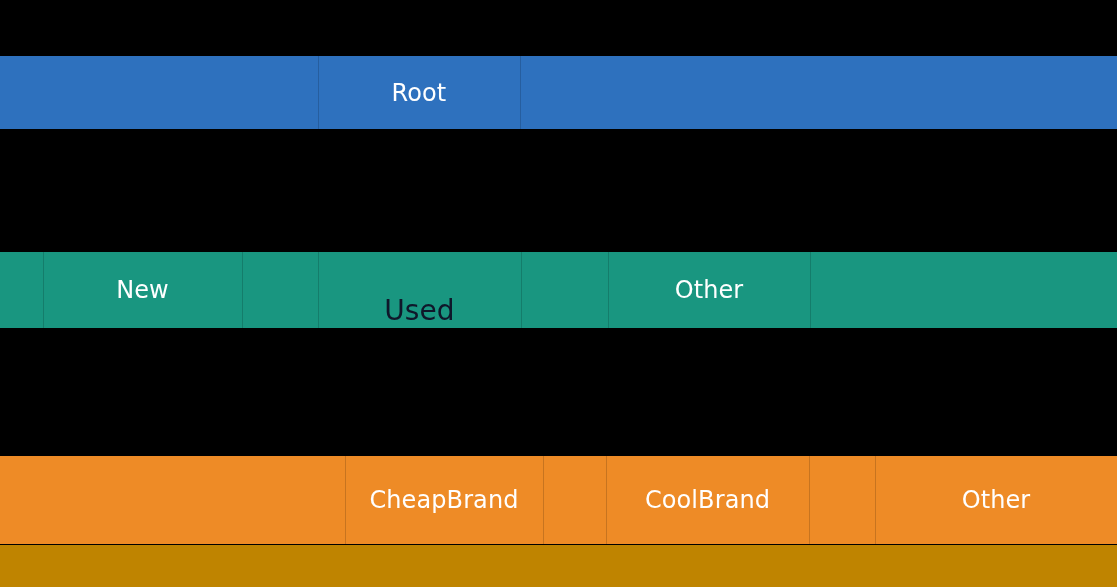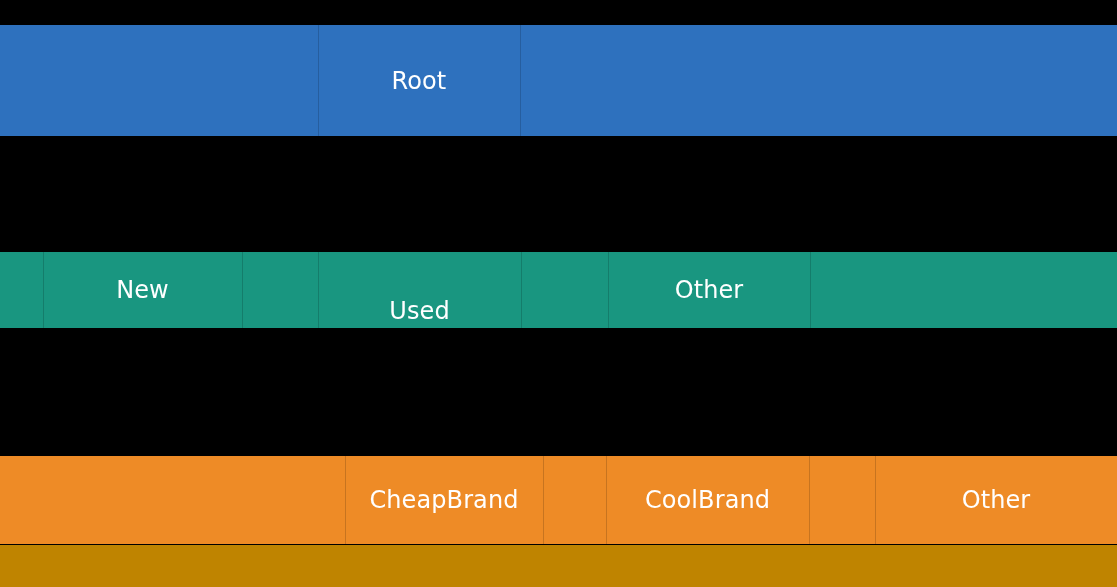--- a/index.html
+++ b/index.html
@@ -56,21 +56,21 @@
   }
   .node.lvl-0 { background: #2E71BE; }
   .node.lvl-1 { background: #199680; }
   .node.lvl-2 { background: #EE8B26; }
   .node.lvl-3 { background: #BF8400; }
 </style>
 </head>
 <body>
 
 <div id="chart-root" style="width: 1117px; height: 587px; background: rgb(0, 0, 0);">
-    <div class="level" style="top: 25px; height: 111px; border-radius: 23px;">
+    <div class="level" style="top: 56px; height: 73px; border-radius: 23px;">
       <div class="node lvl-0" style="left: 0px; width: 318px; background: rgb(46, 113, 190);">
         <span class="node-label" style="color: rgb(255, 255, 255); font-size: 24px;"></span>
       </div>
       <div class="node lvl-0 seam-left" style="left: 318px; width: 202px; background: rgb(46, 113, 190);">
         <span class="node-label" style="color: rgb(255, 255, 255); font-size: 24px;">Root</span>
       </div>
       <div class="node lvl-0 seam-left" style="left: 520px; width: 597px; background: rgb(46, 113, 190);">
         <span class="node-label" style="color: rgb(255, 255, 255); font-size: 24px;"></span>
       </div>
     </div>
@@ -78,21 +78,21 @@
       <div class="node lvl-1" style="left: 0px; width: 43px; background: rgb(25, 150, 128);">
         <span class="node-label" style="color: rgb(255, 255, 255); font-size: 24px;"></span>
       </div>
       <div class="node lvl-1 seam-left" style="left: 43px; width: 199px; background: rgb(25, 150, 128);">
         <span class="node-label" style="color: rgb(255, 255, 255); font-size: 24px;">New</span>
       </div>
       <div class="node lvl-1 seam-left" style="left: 242px; width: 76px; background: rgb(25, 150, 128);">
         <span class="node-label" style="color: rgb(255, 255, 255); font-size: 24px;"></span>
       </div>
       <div class="node lvl-1 seam-left" style="left: 318px; width: 203px; background: rgb(25, 150, 128);">
-        <span class="node-label" style="color: #ffffff; font-size: 24px; margin-top: 42px;">Used</span>
+        <span class="node-label" style="color: #0f172a; font-size: 28px; margin-top: 42px;">Used</span>
       </div>
       <div class="node lvl-1 seam-left" style="left: 521px; width: 87px; background: rgb(25, 150, 128);">
         <span class="node-label" style="color: rgb(255, 255, 255); font-size: 24px;"></span>
       </div>
       <div class="node lvl-1 seam-left" style="left: 608px; width: 202px; background: rgb(25, 150, 128);">
         <span class="node-label" style="color: rgb(255, 255, 255); font-size: 24px;">Other</span>
       </div>
       <div class="node lvl-1 seam-left" style="left: 810px; width: 307px; background: rgb(25, 150, 128);">
         <span class="node-label" style="color: rgb(255, 255, 255); font-size: 24px;"></span>
       </div>

